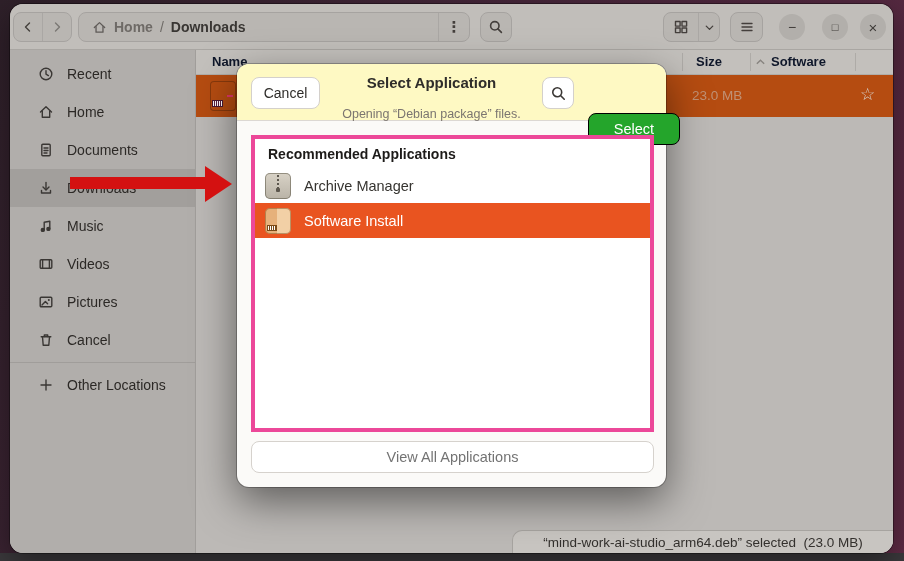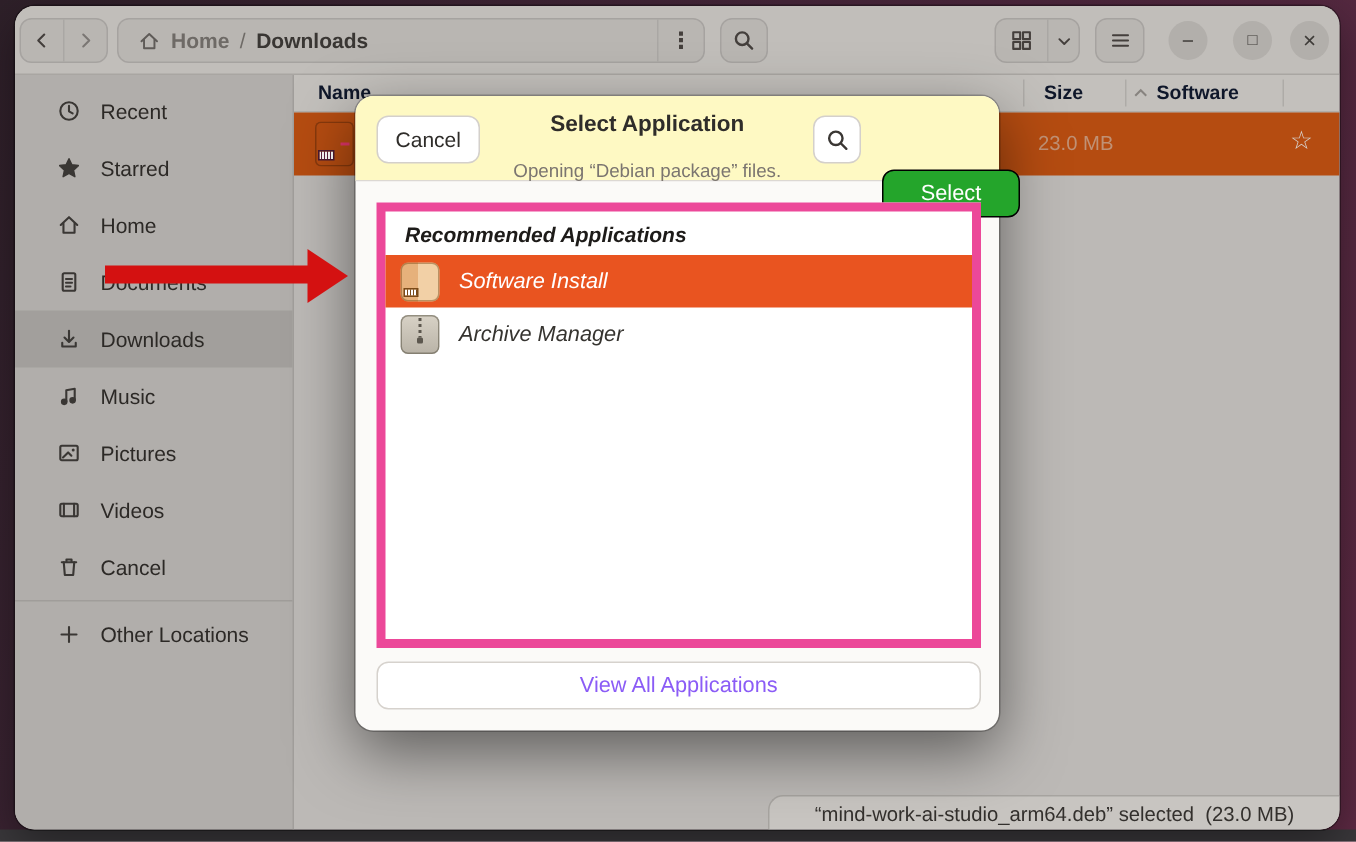--- a/index.html
+++ b/index.html
@@ -68,33 +68,33 @@
   .dialog { position:absolute; left:237px; top:64px; width:429px; height:423px; border-radius:12px; background:#fbfaf8;
     box-shadow:0 14px 42px rgba(0,0,0,.5), 0 0 0 1px rgba(0,0,0,.25); z-index:40; }
   .dlg-header { position:absolute; left:0; top:0; right:0; height:57px; background:#fef9c3; border-bottom:1px solid #dcd8d3; border-radius:12px 12px 0 0; }
   .dlg-title-wrap { position:absolute; left:90px; right:130px; top:10px; text-align:center; }
   .dlg-title { font-size:15px; font-weight:bold; color:#2f2d2a; }
   .dlg-subtitle { font-size:12.5px; color:#7b7570; margin-top:16px; }
   .btn { border-radius:8px; font-size:14px; display:flex; align-items:center; justify-content:center; cursor:default; }
   .btn-cancel { position:absolute; left:14px; top:13px; width:69px; height:32px; background:#fff; border:1px solid #d4d0cb; color:#2f2d2a; }
   .btn-dlg-search { position:absolute; left:305px; top:13px; width:32px; height:32px; background:#fff; border:1px solid #d4d0cb; }
   .btn-select { position:absolute; left:351px; top:13px; width:92px; height:32px; background:#24a52b; border:1px solid #000000; color:#fff; font-size:14.5px;margin-top:36px; }
-  .app-box { position:absolute; left:14px; top:71px; width:403px; height:297px; background:#fff; border:6px solid #ec4899;font-style:italic; }
+  .app-box { position:absolute; left:14px; top:71px; width:403px; height:297px; background:#fff; border:4px solid #ec4899; }
   .app-section { height:29px; display:flex; align-items:center; padding-left:13px; font-size:14px; font-weight:bold; color:#1d1b19; }
   .app-row { height:35px; display:flex; align-items:center; gap:13px; padding-left:10px; font-size:14.5px; color:#363430; }
   .app-row.selected { background:#e95420; color:#fff; }
   .app-icon { width:26px; height:26px; border-radius:5px; position:relative; flex:0 0 26px; }
   .icon-software { background:linear-gradient(90deg,#e6b17b 0%,#e6b17b 46%,#f2d0a6 46%); box-shadow:inset 0 0 0 1px rgba(120,70,20,.45); }
   .icon-software::after { content:""; position:absolute; left:2px; bottom:3px; width:8px; height:4px;
     background:repeating-linear-gradient(90deg,#fff 0 1px,#7a4a18 1px 2px); border:1px solid #7a4a18; }
   .icon-archive { background:linear-gradient(#d8d2c6 0%,#b9b3a7 100%); box-shadow:inset 0 0 0 1px rgba(80,75,60,.5); }
   .icon-archive::after { content:""; position:absolute; left:12px; top:2px; width:2px; height:13px;
     background:repeating-linear-gradient(#5c574e 0 2px,#cfc9bd 2px 4px); }
   .icon-archive::before { content:""; position:absolute; left:11px; top:15px; width:4px; height:4px; background:#5c574e; border-radius:1px; }
-  .btn-viewall { position:absolute; left:14px; top:377px; width:403px; height:32px; background:#fff; border:1px solid #d6d2cd; color:#8b5cf6; font-size:14.5px; }
+  .btn-viewall { position:absolute; left:14px; top:377px; width:403px; height:32px; background:#fff; border:1px solid #d6d2cd; color:#737373; font-size:14.5px; }
 
   
   .arrow { position:absolute; left:60px; top:158px; z-index:60; }
 
   .hicon { stroke:#443f3c; fill:none; stroke-width:1.4; stroke-linecap:round; stroke-linejoin:round; }
 </style>
 </head>
 <body>
 
 <div class="screen">
@@ -175,26 +175,20 @@
 
     <div class="sidebar">
       <div class="side-item">
         <svg class="sicon" viewBox="0 0 16 16">
             <circle cx="8" cy="8" r="5.8"></circle>
             <polyline points="8,4.6 8,8.2 10.4,9.6"></polyline>
           </svg>
         <span>Recent</span>
       </div>
       <div class="side-item">
-        <svg class="sicon" viewBox="0 0 16 16" style="fill:#3a3734;stroke-width:1">
-            <path d="M8 1.8 L9.9 5.9 L14.2 6.4 L11 9.4 L11.9 13.8 L8 11.6 L4.1 13.8 L5 9.4 L1.8 6.4 L6.1 5.9 Z"></path>
-          </svg>
-        <span>Starred</span>
-      </div>
-      <div class="side-item">
         <svg class="sicon" viewBox="0 0 16 16">
             <path d="M2.5 8 L8 2.8 L13.5 8"></path>
             <path d="M4.3 7 V13.2 H11.7 V7"></path>
           </svg>
         <span>Home</span>
       </div>
       <div class="side-item">
         <svg class="sicon" viewBox="0 0 16 16">
             <rect x="3.8" y="2.2" width="8.4" height="11.6" rx="1"></rect>
             <line x1="6" y1="6" x2="10" y2="6"></line>
@@ -214,33 +208,33 @@
       <div class="side-item">
         <svg class="sicon" viewBox="0 0 16 16">
             <path d="M6.2 11.8 V4.2 L11.8 3.2 V10.8"></path>
             <circle cx="4.8" cy="11.9" r="1.5" style="fill:#3a3734"></circle>
             <circle cx="10.4" cy="10.9" r="1.5" style="fill:#3a3734"></circle>
           </svg>
         <span>Music</span>
       </div>
       <div class="side-item">
         <svg class="sicon" viewBox="0 0 16 16">
+            <rect x="2.2" y="3.8" width="11.6" height="8.4" rx="1"></rect>
+            <line x1="4.6" y1="3.8" x2="4.6" y2="12.2"></line>
+            <line x1="11.4" y1="3.8" x2="11.4" y2="12.2"></line>
+          </svg>
+        <span>Videos</span>
+      </div>
+      <div class="side-item">
+        <svg class="sicon" viewBox="0 0 16 16">
             <rect x="2.2" y="3.2" width="11.6" height="9.6" rx="1"></rect>
             <circle cx="10.8" cy="6" r="1" style="fill:#3a3734;stroke:none"></circle>
             <polyline points="4,11 7.4,7.6 9.6,9.8"></polyline>
           </svg>
         <span>Pictures</span>
-      </div>
-      <div class="side-item">
-        <svg class="sicon" viewBox="0 0 16 16">
-            <rect x="2.2" y="3.8" width="11.6" height="8.4" rx="1"></rect>
-            <line x1="4.6" y1="3.8" x2="4.6" y2="12.2"></line>
-            <line x1="11.4" y1="3.8" x2="11.4" y2="12.2"></line>
-          </svg>
-        <span>Videos</span>
       </div>
       <div class="side-item">
         <svg class="sicon" viewBox="0 0 16 16">
             <line x1="3.2" y1="4.8" x2="12.8" y2="4.8"></line>
             <path d="M4.5 4.8 L5.2 13.3 H10.8 L11.5 4.8"></path>
             <path d="M6.3 4.6 V3 H9.7 V4.6"></path>
           </svg>
         <span>Cancel</span>
       </div>
       <div class="side-sep"></div>
@@ -294,25 +288,25 @@
         <svg class="hicon" width="17" height="17" viewBox="0 0 16 16" style="stroke:#3a3734;stroke-width:1.5">
             <circle cx="6.8" cy="6.8" r="4.2"></circle>
             <line x1="9.9" y1="9.9" x2="13.4" y2="13.4"></line>
           </svg>
       </div>
       <div class="btn btn-select">Select</div>
     </div>
 
     <div class="app-box">
       <div class="app-section">Recommended Applications</div>
+      <div class="app-row">
+        <div class="app-icon icon-archive"></div>
+        <span>Archive Manager</span>
+      </div>
       <div class="app-row selected">
         <div class="app-icon icon-software"></div>
         <span>Software Install</span>
       </div>
-      <div class="app-row">
-        <div class="app-icon icon-archive"></div>
-        <span>Archive Manager</span>
-      </div>
     </div>
 
     <div class="btn btn-viewall">View All Applications</div>
   </div>
 </div>
 
 </body></html>

